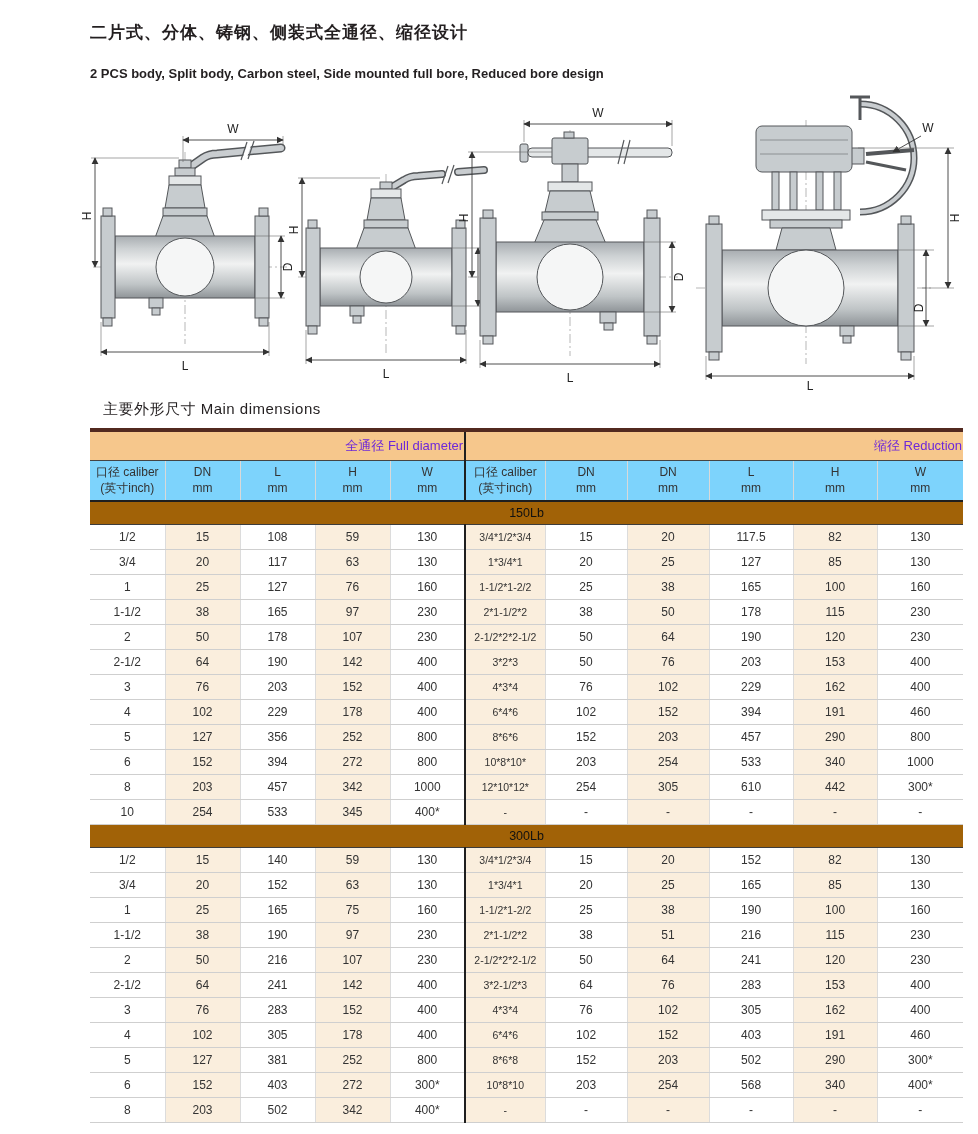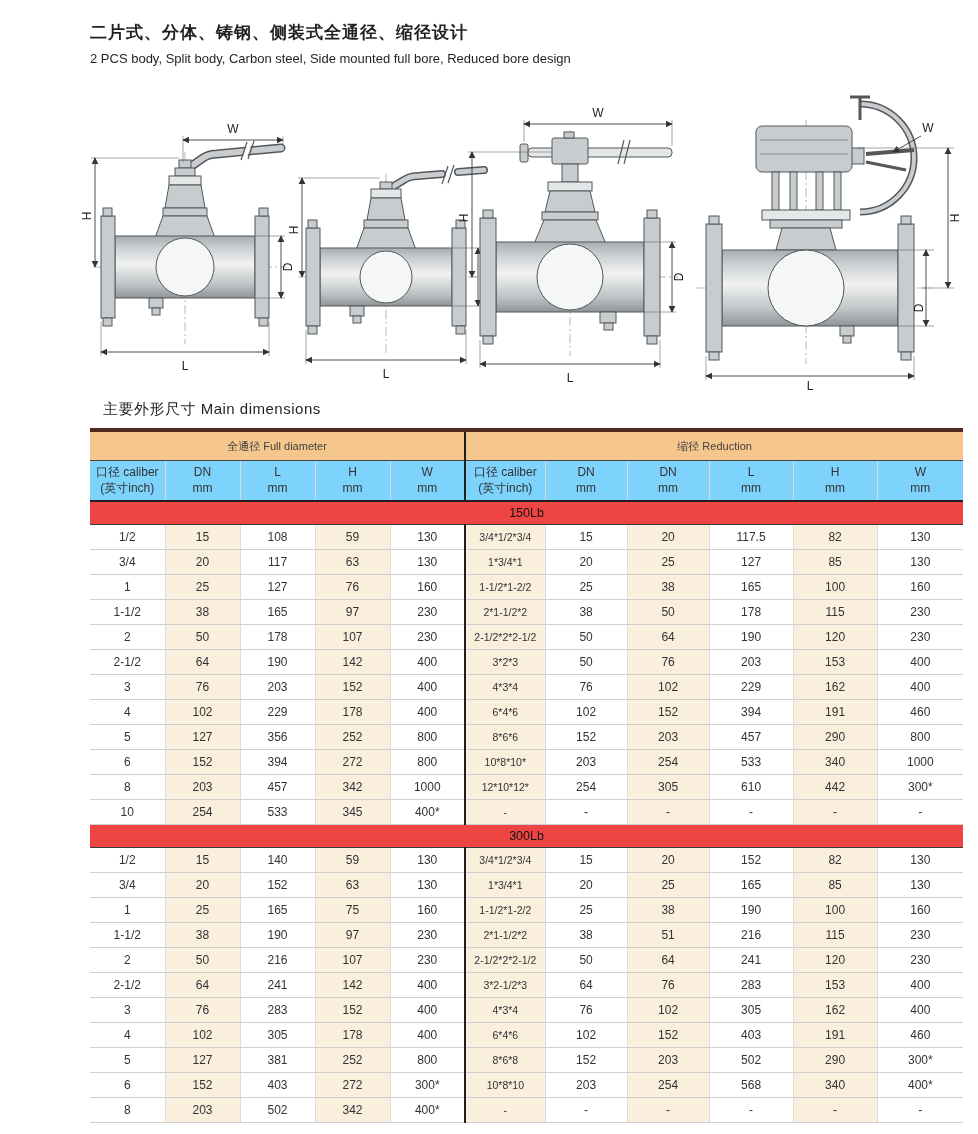--- a/index.html
+++ b/index.html
@@ -12,21 +12,21 @@
   body{
     width:978px;height:1134px;
     font-family:"Liberation Sans","DejaVu Sans",sans-serif;
     color:#231f20;position:relative;overflow:hidden;
   }
   .page{position:absolute;inset:0;background:#fff;padding-left:31px;}
 
   
   .title-block{position:absolute;left:90px;top:22px;}
   .title-zh{font-size:17px;font-weight:bold;letter-spacing:1px;line-height:1.35;}
-  .title-en{font-size:13px;font-weight:normal;margin-top:6px;text-align:center;}
+  .title-en{font-size:13px;font-weight:bold;margin-top:21px;text-align:center;}
   .section-heading{position:absolute;left:103px;top:400px;font-size:15px;font-weight:normal;letter-spacing:.5px;}
 
   
   .drawing{position:absolute;}
   #valve1{left:85px;top:112px;}
   #valve2{left:292px;top:148px;}
   #valve3{left:466px;top:100px;}
   #valve4{left:690px;top:92px;}
   svg{overflow:visible;}
   svg text{font-family:"Liberation Sans","DejaVu Sans",sans-serif;font-size:12px;fill:#222;}
@@ -40,32 +40,32 @@
   .dims-table{
     position:absolute;left:90px;top:428px;width:873px;
     border-collapse:collapse;table-layout:fixed;
     font-size:12px;color:#333;
   }
   .dims-table td{text-align:center;vertical-align:middle;}
   tr.band td{
     background:var(--header-band);
     border-top:4px solid var(--table-top-line);
     border-bottom:1px solid #444;
-    height:26px;font-size:11px;color:#404040;
+    height:26px;font-size:13px;color:#6d28d9;text-align:right;
   }
   tr.colhead td{
     background:#7dd3fc;border-bottom:2.5px solid var(--line-dark);
     border-left:1px solid #d9d9d9;
     padding:4px 0;line-height:1.3;font-size:12px;
   }
   tr.colhead td:first-child{border-left:none;}
   .divL{border-left:2px solid var(--line-dark) !important;}
   tr.lb-row td{
     height:20px;font-size:12.5px;color:#111;
-    border-bottom:1.8px solid #3c3c3c;background:#ef4444;
+    border-bottom:1.8px solid #3c3c3c;background:#a16207;
   }
   tr.data-row td{
     height:22px;
     border-bottom:1px solid #cfcfcf;
     border-left:1px solid #dcdcdc;
     background:#fff;
   }
   tr.data-row td:first-child{border-left:none;}
   tr.data-row td.cream{background:var(--row-stripe);}
   tr.data-row td.small{font-size:10.5px;}

